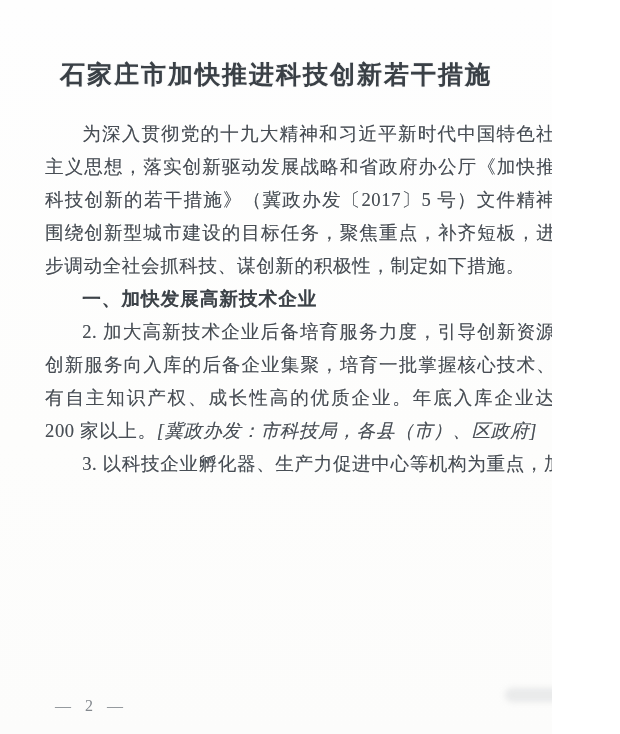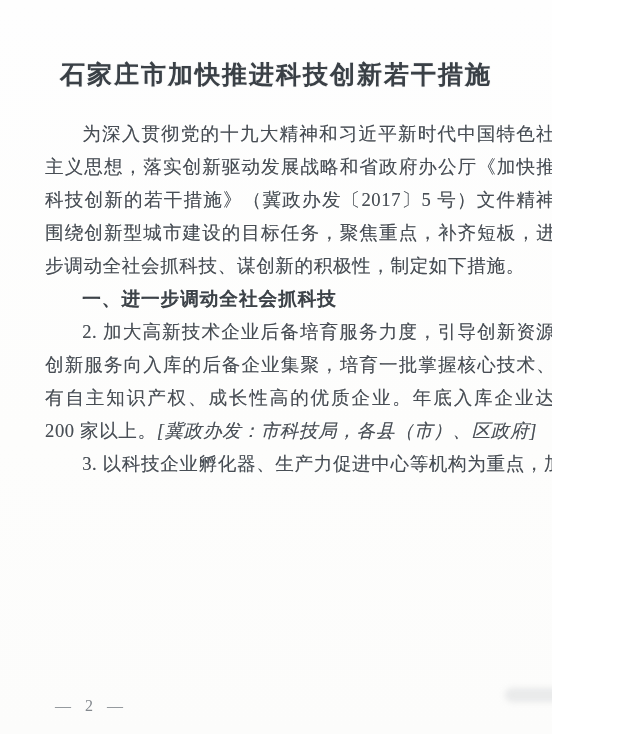--- a/index.html
+++ b/index.html
@@ -83,21 +83,21 @@
 <body>
 
 <div class="page">
 
   <h1 class="doc-title">石家庄市加快推进科技创新若干措施</h1>
 
   <div class="content">
 
     <p>为深入贯彻党的十九大精神和习近平新时代中国特色社会主义思想，落实创新驱动发展战略和省政府办公厅《加快推进科技创新的若干措施》（冀政办发〔2017〕5 号）文件精神，围绕创新型城市建设的目标任务，聚焦重点，补齐短板，进一步调动全社会抓科技、谋创新的积极性，制定如下措施。</p>
 
-    <p class="section-heading">一、进一步调动全社会抓科技</p>
+    <p class="section-heading">一、加快发展高新技术企业</p>
 
 
     <p><span>2. 加大高新技术企业后备培育服务力度，引导创新资源和创新服务向入库的后备企业集聚，培育一批掌握核心技术、拥有自主知识产权、成长性高的优质企业。年底入库企业达到 200 家以上。</span><span class="resp-note">[冀政办发：市科技局，各县（市）、区政府]</span></p>
 
     <p><span>3. 以科技企业孵化器、生产力促进中心等机构为重点，加</span></p>
 
   </div>
 
   <div class="scan-smudge"></div>
 

